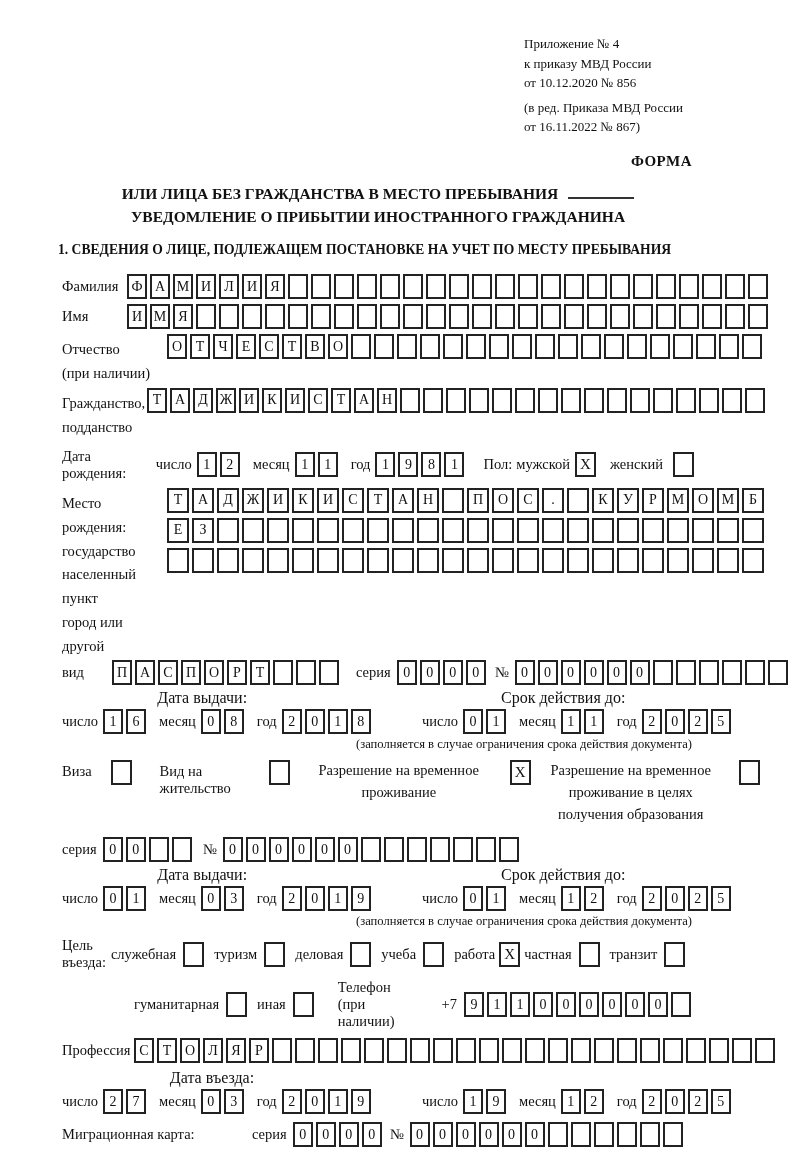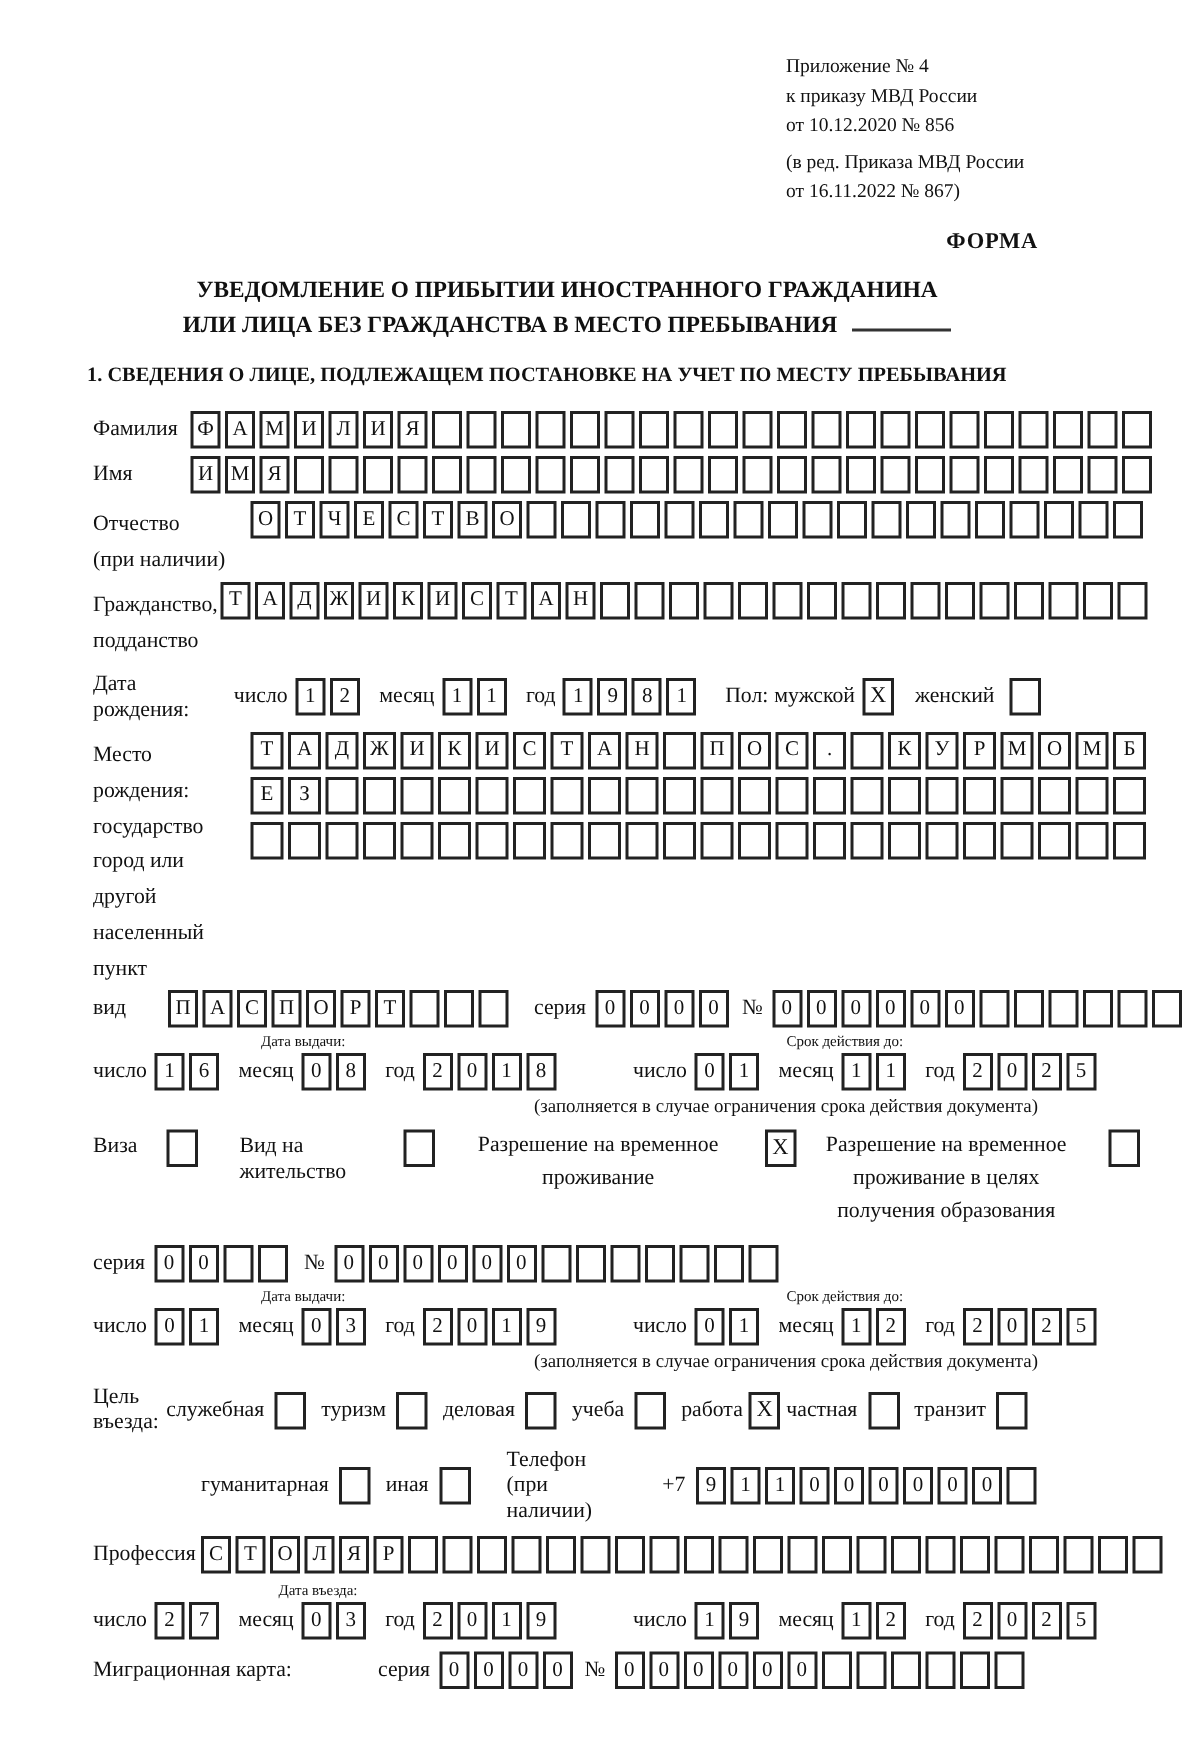--- a/index.html
+++ b/index.html
@@ -15,21 +15,21 @@
   
   .frow{display:flex;align-items:flex-start;margin-bottom:5px;font-size:14.5px;}
   .flabel{flex:none;padding-top:4px;}
   .w65{width:65px;} .w105{width:105px;} .w50{width:50px;}
   .stack div{line-height:1.65;}
   .cells{display:flex;flex:none;}
   .cell{box-sizing:border-box;flex:none;width:20px;height:25px;border:2px solid #222;margin-right:3px;display:flex;align-items:center;justify-content:center;font-size:14px;background:#fff;}
   .cell.wide{width:22px;}
   .checkbox{box-sizing:border-box;flex:none;width:21px;height:25px;border:2px solid #222;display:inline-flex;align-items:center;justify-content:center;font-size:15px;vertical-align:middle;background:#fff;}
   
-  .dcaps{display:flex;font-size:10px;margin-bottom:2px;}
+  .dcaps{display:flex;font-size:16px;margin-bottom:2px;}
   .dcap{text-align:center;}
   .dcap.l{width:300px;}
   .dcap.r{width:280px;margin-left:90px;}
   .dgroups{display:flex;margin-bottom:3px;}
   .dg{display:flex;align-items:center;font-size:14.5px;}
   .dg.r{margin-left:60px;}
   .dlbl{margin:0 5px 0 10px;}
   .dlbl.first{margin-left:0;}
   .dnote{font-size:12.6px;text-align:right;margin:0 2px 8px 0;}
   .inline-lbl{padding-top:4px;margin-right:6px;}
@@ -50,22 +50,22 @@
     <div>Приложение № 4</div>
     <div>к приказу МВД России</div>
     <div>от 10.12.2020 № 856</div>
     <div class="gap">(в ред. Приказа МВД России</div>
     <div>от 16.11.2022 № 867)</div>
   </div>
 
   <div class="forma">ФОРМА</div>
 
   <div class="title">
+    <div><span>ИЛИ ЛИЦА БЕЗ ГРАЖДАНСТВА В МЕСТО ПРЕБЫВАНИЯ</span><span class="uline"></span></div>
     <div>УВЕДОМЛЕНИЕ О ПРИБЫТИИ ИНОСТРАННОГО ГРАЖДАНИНА</div>
-    <div><span>ИЛИ ЛИЦА БЕЗ ГРАЖДАНСТВА В МЕСТО ПРЕБЫВАНИЯ</span><span class="uline"></span></div>
   </div>
 
   <div class="sech">1. СВЕДЕНИЯ О ЛИЦЕ, ПОДЛЕЖАЩЕМ ПОСТАНОВКЕ НА УЧЕТ ПО МЕСТУ ПРЕБЫВАНИЯ</div>
 
   <div class="frow">
     <div class="flabel w65">Фамилия</div>
     <div class="cells">
         <span class="cell">Ф</span>
         <span class="cell">А</span>
         <span class="cell">М</span>
@@ -221,22 +221,22 @@
     <span style="margin-right:5px;">мужской</span>
     <span class="checkbox">Х</span>
     <span style="margin:0 10px 0 14px;">женский</span>
     <span class="checkbox"></span>
   </div>
 
   <div class="frow" style="margin-bottom:1px;">
     <div class="flabel w105 stack" style="line-height:1.0;">
       <div>Место рождения:</div>
       <div>государство</div>
+      <div>населенный пункт</div>
       <div>город или другой</div>
-      <div>населенный пункт</div>
     </div>
     <div>
       <div class="cells" style="margin-bottom:5px;">
           <span class="cell wide">Т</span>
           <span class="cell wide">А</span>
           <span class="cell wide">Д</span>
           <span class="cell wide">Ж</span>
           <span class="cell wide">И</span>
           <span class="cell wide">К</span>
           <span class="cell wide">И</span>

